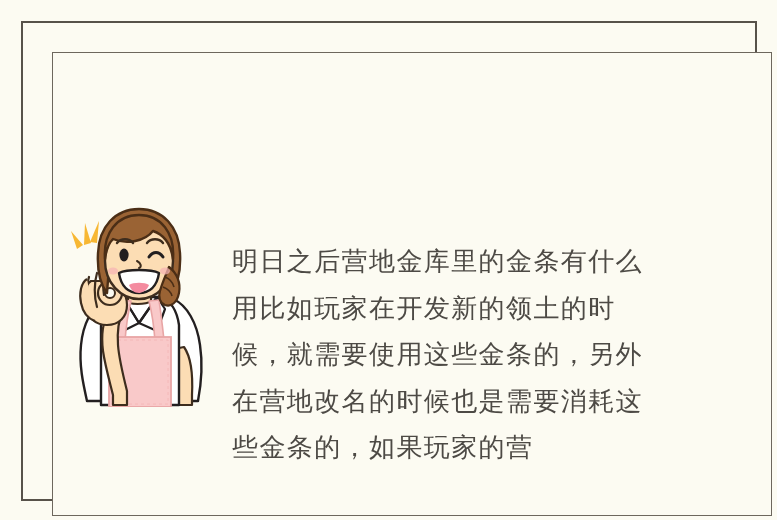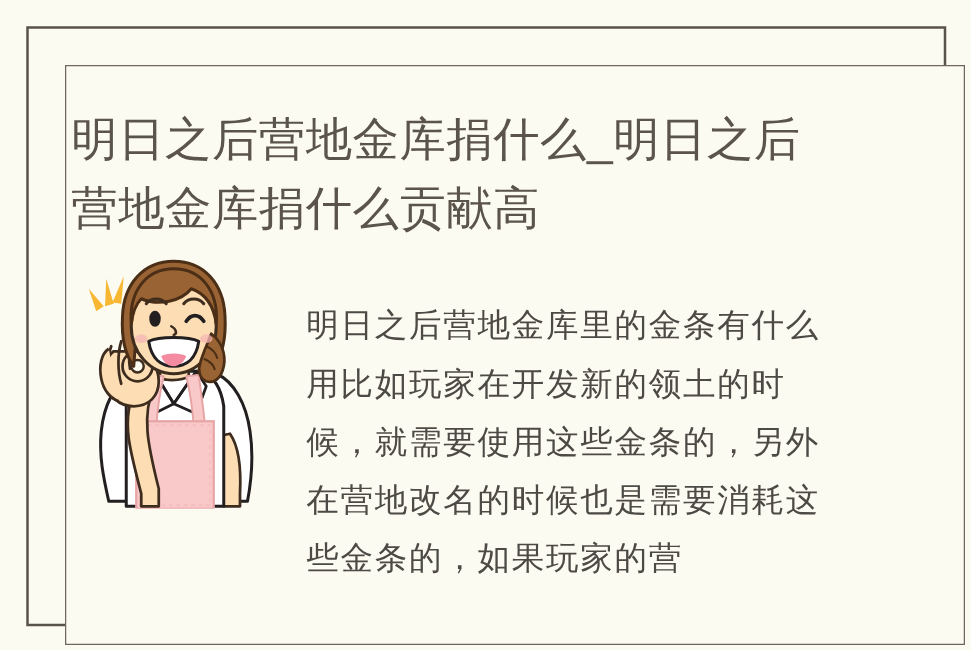--- a/index.html
+++ b/index.html
@@ -91,33 +91,31 @@
     top: 12px;
     width: 420px;
     color: #4d4a45;
     font-size: 26px;
     line-height: 46.5px;
     letter-spacing: 1.4px;
     font-family: "DejaVu Sans", "Liberation Sans", sans-serif;
     word-break: break-all;
     max-height: 233px;
     overflow: hidden;
-    margin-left: 13px;
   }
 </style>
 </head>
 <body>
 
 <div id="page">
 
   <div class="frame-outer">
     <div class="frame-inner"></div>
   </div>
 
-  <h1 class="title">明日之后营地金库捐什么_明日之后营地金库捐什么贡献高</h1>
 
   <div class="content">
 
     <div class="illustration">
       <svg viewBox="0 0 152 202" xmlns="http://www.w3.org/2000/svg">
 
         <path d="M44 96 C30 102 22 120 20 140 C18 160 22 178 26 196 L56 196 C52 176 50 156 52 138 C54 120 58 106 62 98 Z" fill="#ffffff" stroke="#231f20" stroke-width="2.4" stroke-linejoin="round"></path>
 
         <path d="M112 94 C126 100 136 118 139 140 C142 160 140 180 137 196 L108 196 C112 176 113 155 111 137 C109 119 106 104 102 96 Z" fill="#ffffff" stroke="#231f20" stroke-width="2.4" stroke-linejoin="round"></path>
 

